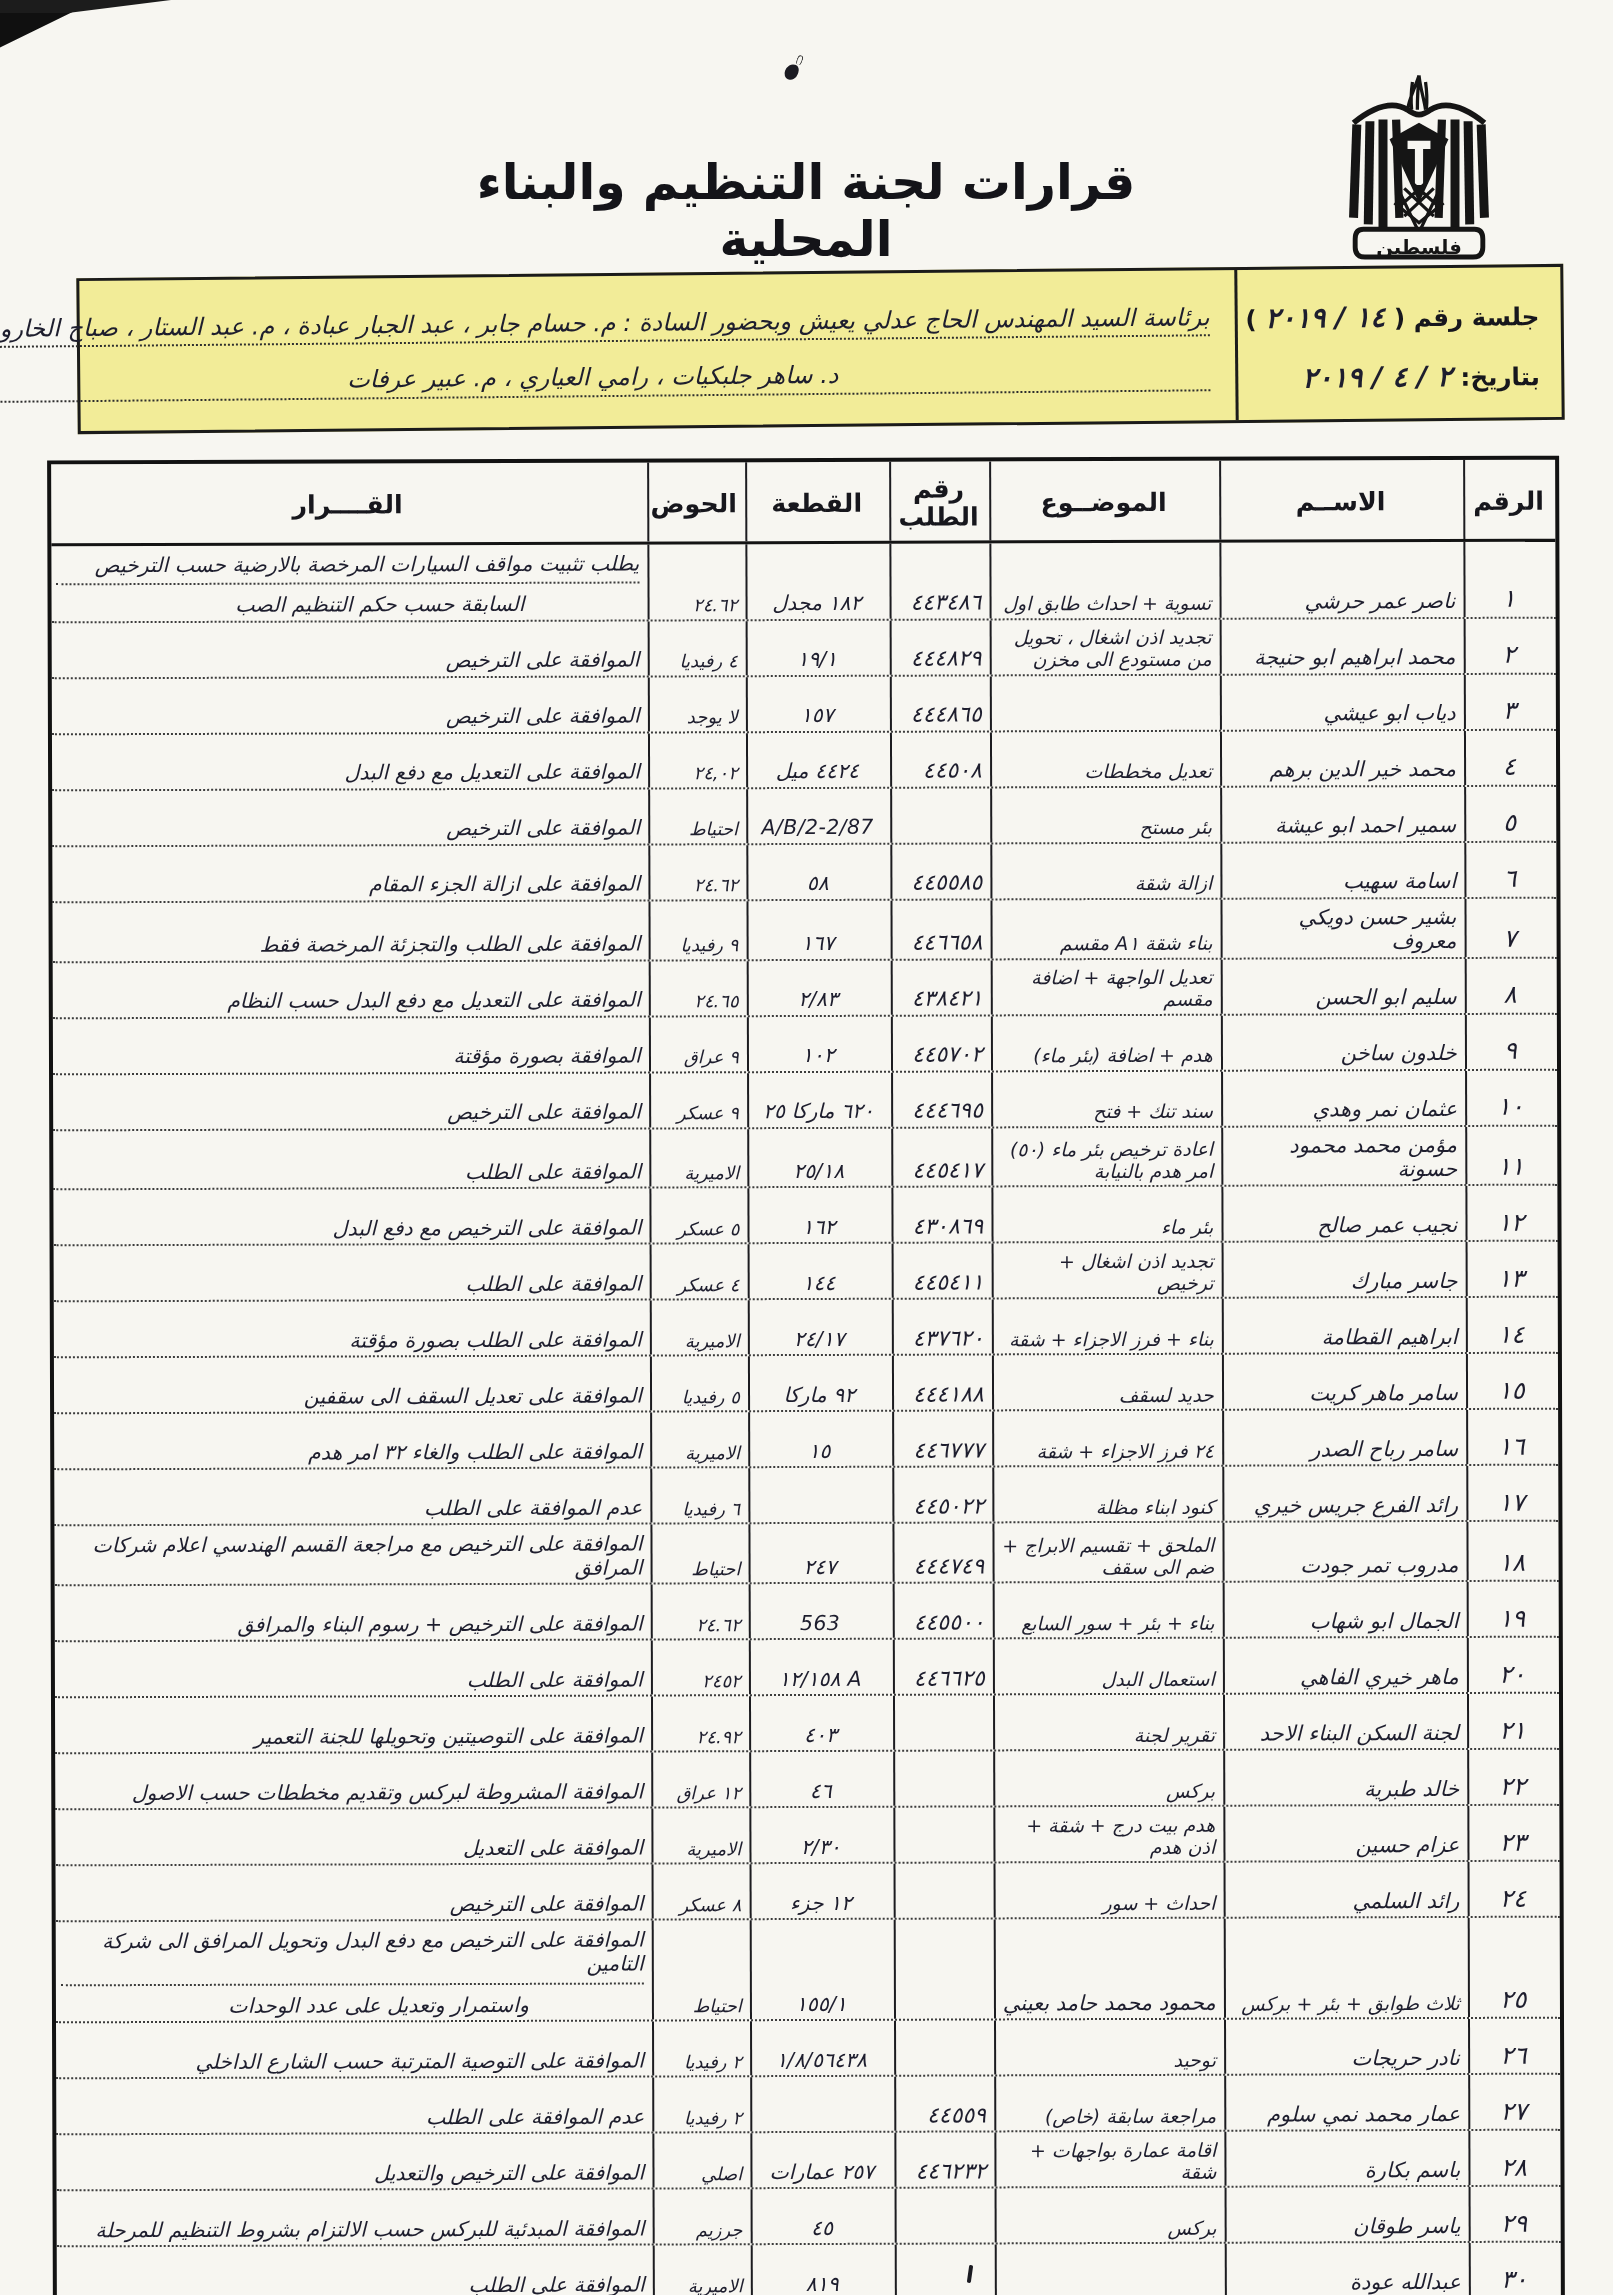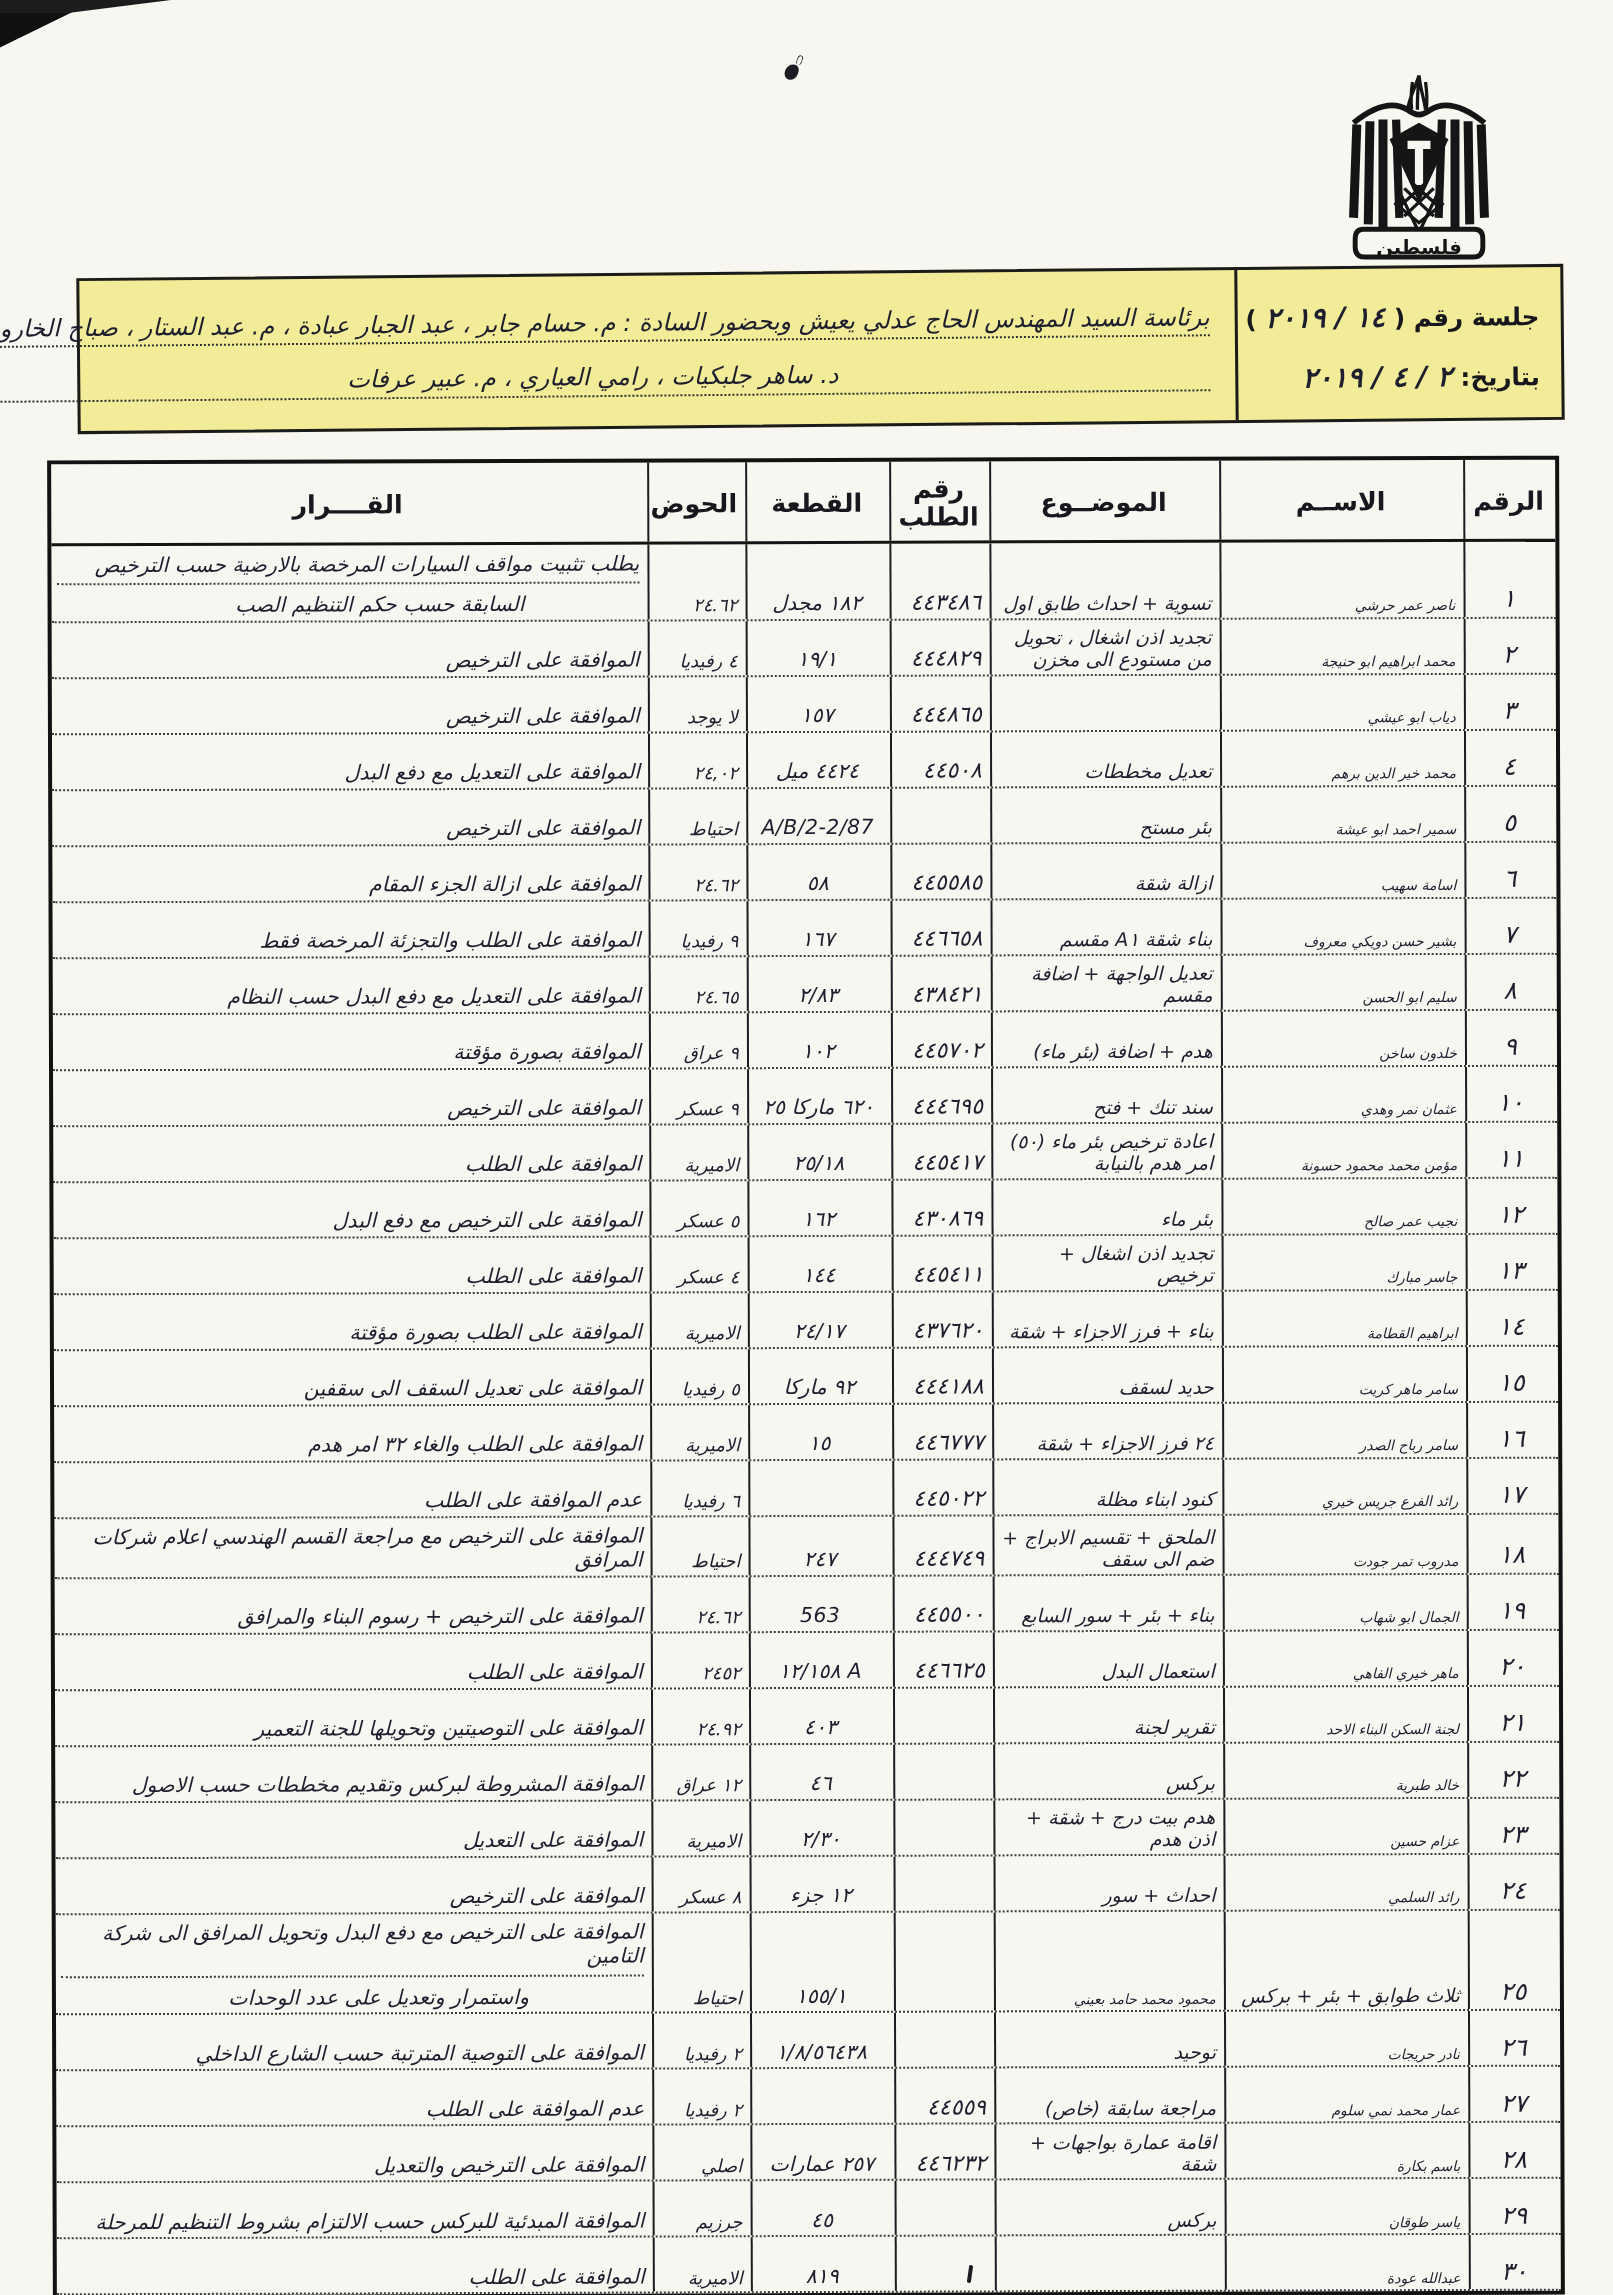--- a/index.html
+++ b/index.html
@@ -81,40 +81,41 @@
     overflow:hidden;
   }
   .trow .tcell:last-child { border-left:none; }
   .thead-row { border-bottom:3.3px solid #141414; }
   .thead-row .tcell {
     min-height:79px; justify-content:center; text-align:center;
     font-weight:bold; font-size:25.4px; line-height:1.12;
   }
   .body-row { border-bottom:2.5px dotted #3c3c3c; }
   .cell-num .hw { font-size:24.6px; text-align:center; }
-  .cell-name .hw { font-size:14px; }
+  .cell-name .hw { font-size:21px; }
   .cell-subject .hw { font-size:19px;text-align:right; }
   .cell-request .hw { font-size:22px; letter-spacing:1.6px; }
   .cell-plot .hw { font-size:20.5px; text-align:center; }
   .cell-basin .hw { font-size:18px; }
   .cell-decision .hw { font-size:20.5px; }
   .decision-line2 { border-top:2.5px dotted #3c3c3c; margin-top:6.6px; padding-top:8.2px; padding-right:115px; }
   .emblem-label { font-family:"DejaVu Sans", sans-serif; }
 </style>
 </head>
 <body>
 
 <div class="page">
 
   <div class="corner-artifact"></div>
   <div class="corner-artifact2"></div>
   <div class="ink-speck speck-top"></div>
   <div class="ink-speck speck-bottom"></div>
 
 
+  <div class="page-title">قرارات لجنة التنظيم والبناء المحلية</div>
 
   <div class="national-emblem">
     <svg viewBox="0 0 220 238" width="180" height="195">
       <path d="M110,4 C104,22 98,32 96,46 M110,4 C112,22 116,32 118,46 M110,8 C108,24 108,34 108,46 M102,12 C100,26 100,36 101,46 M118,12 C120,26 120,36 119,46" stroke="#151515" stroke-width="4" fill="none"></path>
       <path d="M30,62 Q70,30 96,46 Q104,52 110,52 Q116,52 124,46 Q150,30 190,62" fill="none" stroke="#151515" stroke-width="7"></path>
       <g stroke="#151515" fill="none">
         <path d="M34,64 L30,178" stroke-width="11"></path>
         <path d="M50,60 L48,186" stroke-width="11"></path>
         <path d="M66,58 L66,192" stroke-width="11"></path>
         <path d="M82,58 L86,178" stroke-width="10"></path>

